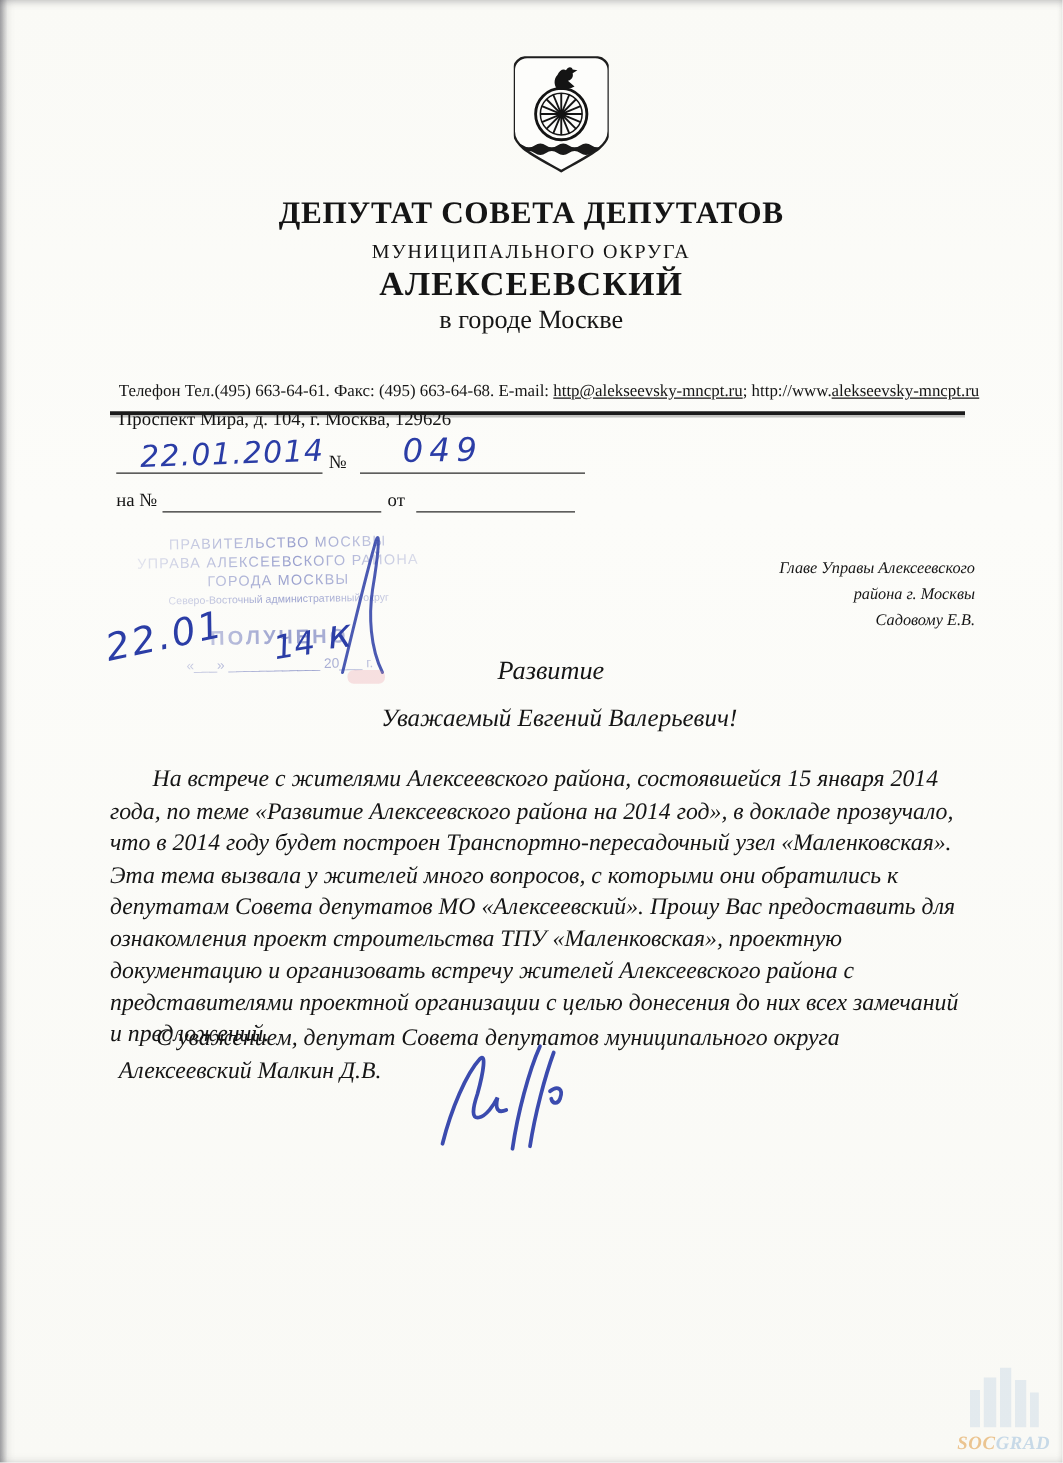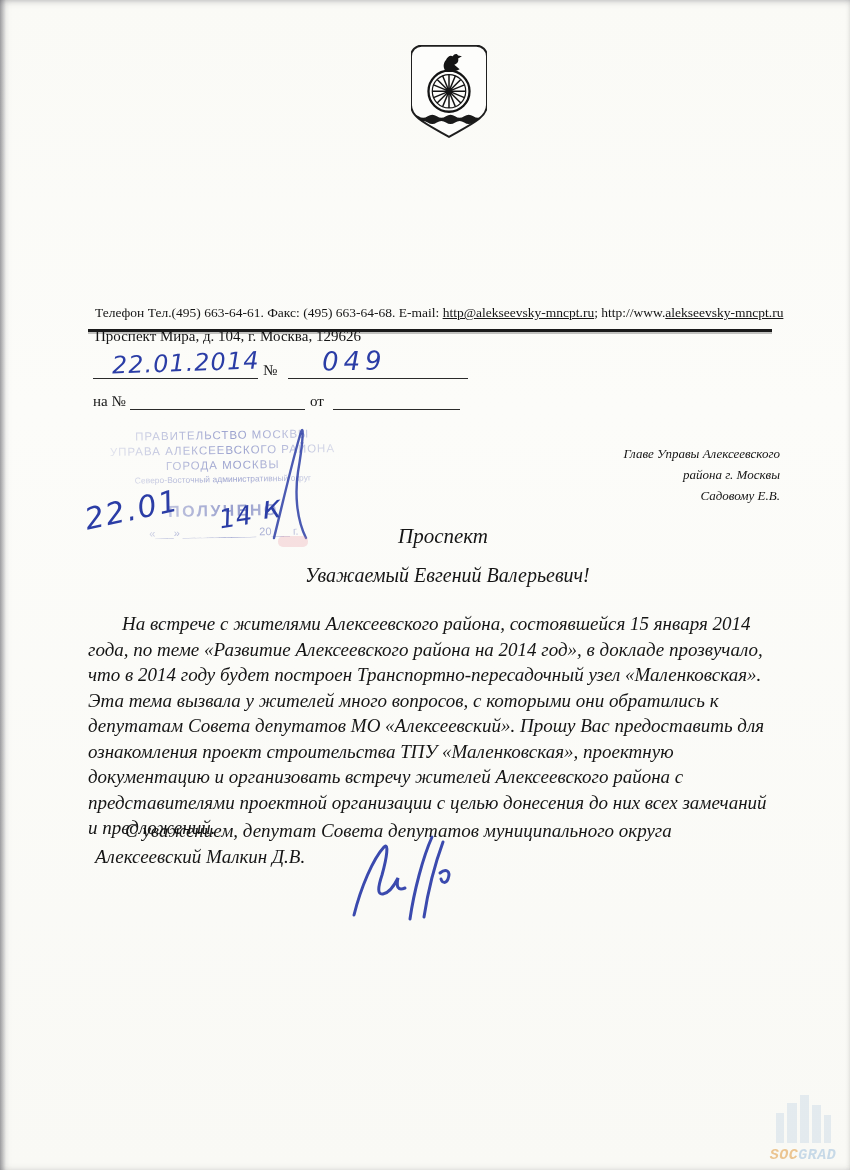--- a/index.html
+++ b/index.html
@@ -53,21 +53,21 @@
   .title{position:absolute;left:398px;top:524px;font-style:italic;font-size:21px;}
   .salutation{position:absolute;left:305px;top:564px;font-style:italic;font-size:20px;}
   .body-text{position:absolute;left:88px;top:611px;width:705px;
     font-style:italic;font-size:19px;line-height:25.5px;white-space:pre-line;text-indent:34px;}
   .closing{position:absolute;left:95px;top:818px;width:705px;
     font-style:italic;font-size:19px;line-height:25.5px;white-space:pre-line;text-indent:30px;}
   .signature{position:absolute;left:348px;top:833px;}
   .smudge{position:absolute;left:278px;top:536px;width:30px;height:11px;border-radius:5px;
     background:rgba(235,150,160,.28);}
   .watermark{position:absolute;right:2px;bottom:6px;width:90px;text-align:center;opacity:.55;}
-  .watermark .wm-text{font-family:Liberation Mono, monospace;font-weight:bold;font-style:italic;
+  .watermark .wm-text{font-family:Liberation Serif, serif;font-weight:bold;font-style:italic;
     font-size:15px;letter-spacing:.5px;}
   .wm-soc{color:#e09a3f;}
   .wm-grad{color:#9fc0dd;}
 </style>
 </head>
 <body>
 
 <div class="page">
   <div class="scan-edge-left"></div>
 
@@ -93,20 +93,26 @@
         <line x1="50" y1="38" x2="50" y2="82" transform="rotate(157.5 50 60)"></line>
       </g>
       <circle cx="50" cy="60" r="4.5" fill="#141414"></circle>
 
       <path d="M 46,34 C 42,30 42,23 46,19 C 48,14 52,12 55,14 C 57,10 61,10 62,13 L 67,14 L 62,17 C 63,21 61,24 57,25 L 64,31 C 58,34 50,36 46,34 Z" fill="#141414"></path>
 
       <path d="M -2,93 Q 4,89 10,93 T 22,93 T 34,93 T 46,93 T 58,93 T 70,93 T 82,93 T 94,93 T 106,93 L 106,101 Q 100,105 94,101 T 82,101 T 70,101 T 58,101 T 46,101 T 34,101 T 22,101 T 10,101 T -2,101 Z" fill="#1a1a1a"></path>
     </g>
   </svg>
 
+  <div class="org">
+    <div class="org1">ДЕПУТАТ СОВЕТА ДЕПУТАТОВ</div>
+    <div class="org2">МУНИЦИПАЛЬНОГО ОКРУГА</div>
+    <div class="org3">АЛЕКСЕЕВСКИЙ</div>
+    <div class="org4">в городе Москве</div>
+  </div>
 
   <div class="addr1">Проспект Мира, д. 104, г. Москва, 129626</div>
   <div class="addr2">
     <span>Телефон Тел.(495) 663-64-61. Факс: (495) 663-64-68. E-mail: </span><span class="u">http@alekseevsky-mncpt.ru</span><span>; http://www.</span><span class="u">alekseevsky-mncpt.ru</span>
   </div>
 
   <div class="rule"></div>
 
   <div class="refline" style="left:93px;top:378px;width:165px;"></div>
   <div class="reflabel" style="left:263px;top:362px;">№</div>
@@ -132,21 +138,21 @@
   <div class="hand hand-stamp-k">к</div>
   <svg class="flourish" width="50" height="125" viewBox="0 0 50 125">
     <path d="M 4,118 C 12,86 24,34 31,12 C 34,4 33,22 28,52 C 25,72 26,98 36,118" fill="none" stroke="#2b3da6" stroke-width="2.4" stroke-linecap="round" opacity="0.85"></path>
   </svg>
   <div class="smudge"></div>
 
   <div class="addressee">Главе Управы Алексеевского
 района  г. Москвы
 Садовому Е.В.</div>
 
-  <div class="title">Проспект</div>
+  <div class="title">Развитие</div>
   <div class="salutation">Уважаемый Евгений Валерьевич!</div>
   <div class="body-text">На встрече с жителями Алексеевского района, состоявшейся 15 января 2014
 года, по теме «Развитие Алексеевского района на 2014 год», в докладе прозвучало,
 что в 2014 году будет построен Транспортно-пересадочный узел «Маленковская».
 Эта тема вызвала у жителей много вопросов, с которыми они обратились к
 депутатам Совета депутатов МО «Алексеевский». Прошу Вас предоставить для
 ознакомления проект строительства ТПУ «Маленковская», проектную
 документацию и организовать встречу жителей Алексеевского района с
 представителями проектной организации с целью донесения до них всех замечаний
 и предложений.</div>

